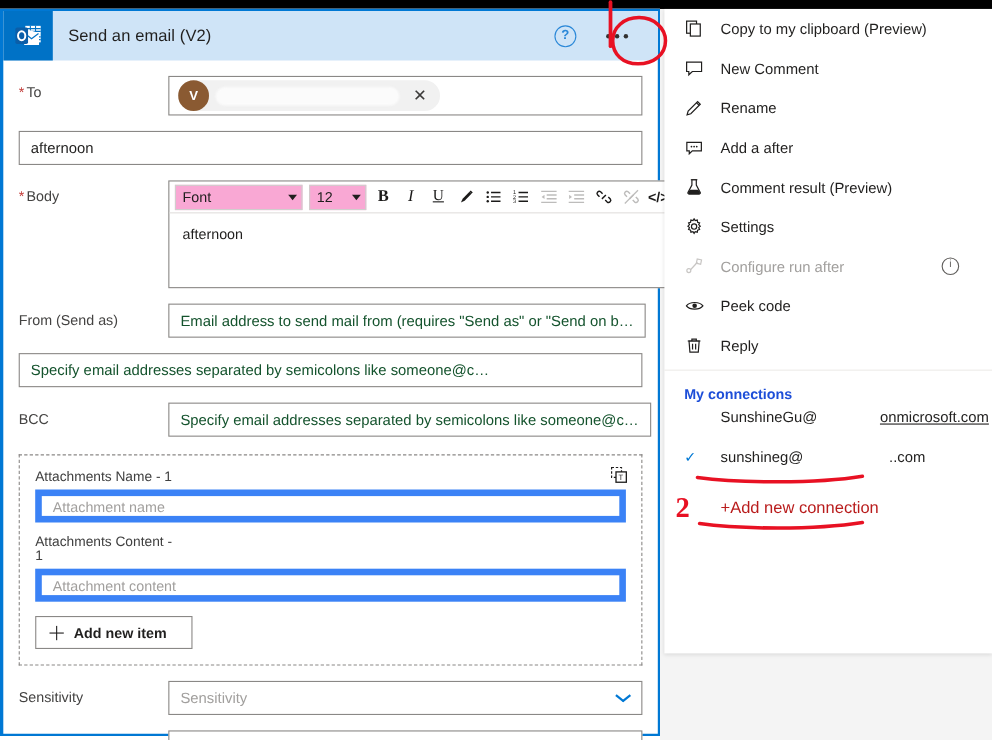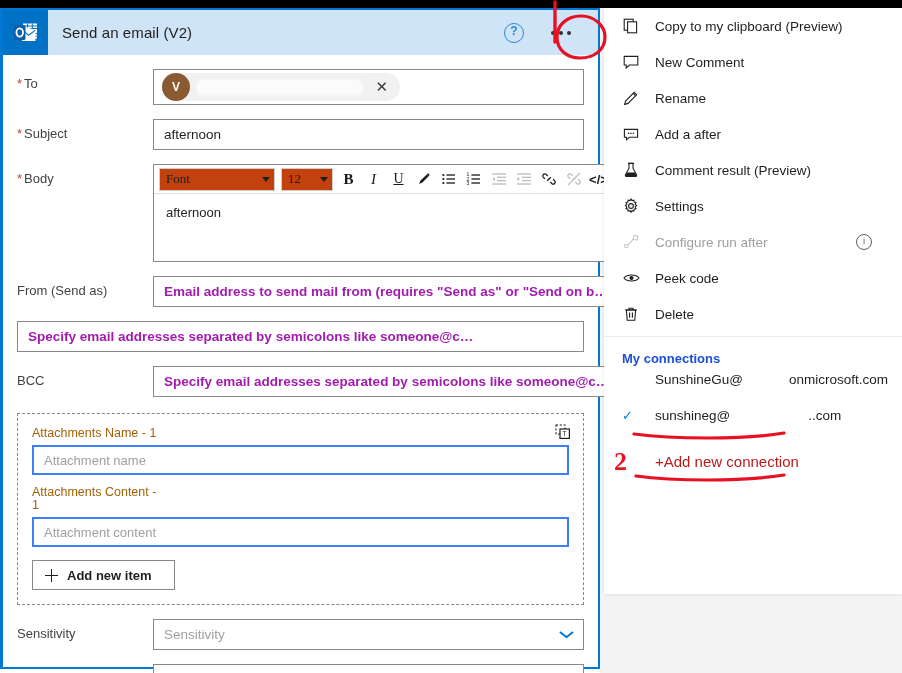--- a/index.html
+++ b/index.html
@@ -108,21 +108,21 @@
     background: #fff;
     display: flex;
     align-items: center;
     padding: 0 10px;
     font-size: 13.5px;
     color: #201f1e;
     box-sizing: border-box;
     overflow: hidden;
     white-space: nowrap;
   }
-  .textbox.ph { color: #a21caf; font-weight: bold; }
+  .textbox.ph { color: #14532d; }
 
   
   .to-box {
     border: 1px solid #8a8886;
     height: 36px;
     display: flex; align-items: center;
     padding: 0 8px; background: #fff;
     box-sizing: border-box;
   }
   .chip {
@@ -167,22 +167,21 @@
   }
   .tb-select {
     border: 1px solid #d0cecd;
     height: 21px;
     display: flex; align-items: center; justify-content: space-between;
     padding: 0 4px 0 6px;
     font-size: 13px;
     color: #201f1e;
     margin: 0 3px;
     cursor: pointer;
-    background: #c2410c;
-    font-family: Liberation Serif, serif;
+    background: #f9a8d4;
   }
   .tb-select.font { width: 104px; }
   .tb-select.size { width: 40px; }
   .caret {
     width: 0; height: 0;
     border-left: 4.5px solid transparent;
     border-right: 4.5px solid transparent;
     border-top: 5px solid #201f1e;
     margin-left: 4px;
   }
@@ -203,25 +202,25 @@
 
   
   .attach-group {
     border: 1px dashed #8a8886;
     margin-top: 16px;
     padding: 12px 14px 14px 14px;
     position: relative;
   }
   .attach-label {
     font-size: 12.5px;
-    color: #a16207;
+    color: #404040;
     margin-bottom: 5px;
   }
   .attach-input {
-    border: 2px solid #3b82f6;
+    border: 6px solid #3b82f6;
     height: 30px;
     display: flex; align-items: center;
     padding: 0 10px;
     font-size: 13px;
     color: #a19f9d;
     box-sizing: border-box;
   }
   .attach-spacer { height: 11px; }
   .attach-label2 { line-height: 13px; }
   .add-item-btn {
@@ -322,21 +321,21 @@
     padding-left: 18px;
     font-size: 13.5px;
     color: #201f1e;
     cursor: pointer;
   }
   .conn-check {
     width: 18px; flex: 0 0 18px; margin-right: 15px;
     color: #0078d4; font-size: 13px;
   }
   .conn-name { }
-  .conn-domain { margin-left: auto; padding-right: 14px; }
+  .conn-domain { margin-left: auto; padding-right: 3px; text-decoration: underline; }
   .conn-add {
     height: 34px;
     display: flex; align-items: center;
     padding-left: 51px;
     font-size: 15px; color: #b91c1c; cursor: pointer;
   }
 
   
   .anno { position: absolute; pointer-events: none; }
   .anno-arrow { left: 545px; top: 0px; }
@@ -395,23 +394,20 @@
             <div class="chip">
               <div class="avatar">V</div>
               <div class="redact"></div>
               <div class="chip-x">✕</div>
             </div>
           </div>
         </div>
       </div>
 
       <div class="row">
-        <div class="label">
-          <span class="req">*</span><span>Subject</span>
-        </div>
         <div class="field">
           <div class="textbox">afternoon</div>
         </div>
       </div>
 
       <div class="row">
         <div class="label">
           <span class="req">*</span><span>Body</span>
         </div>
         <div class="field">
@@ -659,21 +655,21 @@
     <div class="menu-item">
       <span class="mi-icon">
         <svg width="16" height="16" viewBox="0 0 16 16" fill="none" stroke="currentColor" stroke-width="1.1">
           <path d="M3.4 4 H12.6 L11.8 14.2 H4.2 Z"></path>
           <line x1="2.2" y1="4" x2="13.8" y2="4"></line>
           <path d="M6 4 V2.2 H10 V4"></path>
           <line x1="6.6" y1="6.4" x2="6.6" y2="11.8"></line>
           <line x1="9.4" y1="6.4" x2="9.4" y2="11.8"></line>
         </svg>
       </span>
-      <span>Delete</span>
+      <span>Reply</span>
     </div>
 
     <div class="menu-sep"></div>
 
     <div class="conn-header">My connections</div>
 
     <div class="conn-item">
       <span class="conn-check"></span>
       <span class="conn-name">SunshineGu@</span>
       <span class="conn-domain">onmicrosoft.com</span>

